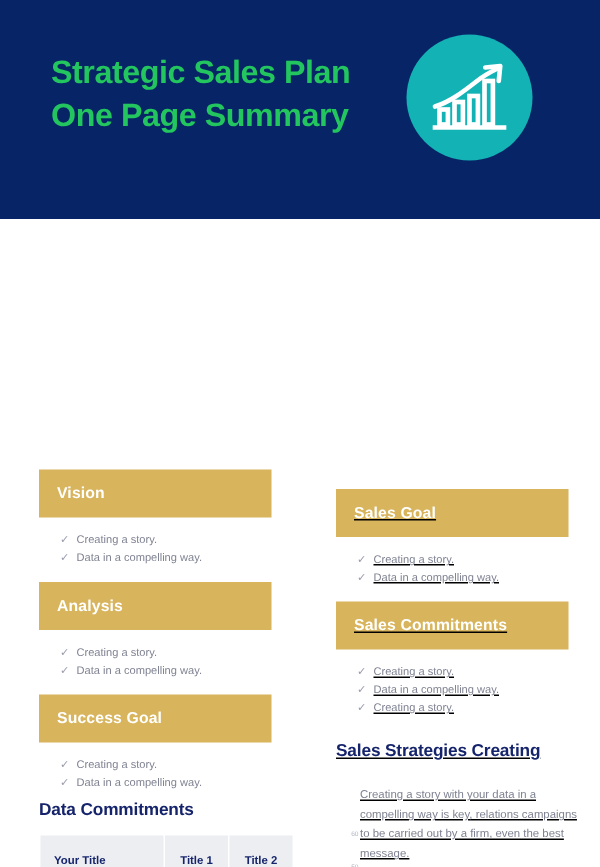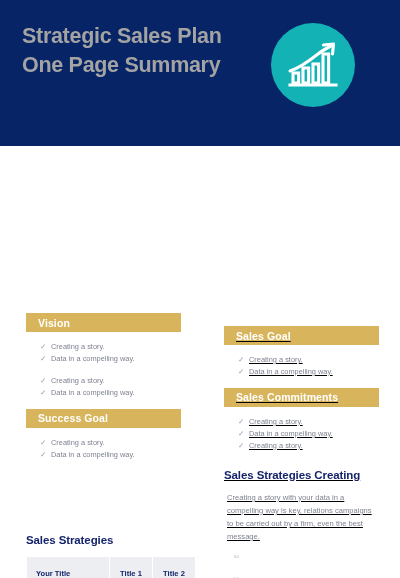--- a/index.html
+++ b/index.html
@@ -17,27 +17,27 @@
 
   
   .header {
     background: #072466;
     height: 146px;
     position: relative;
     box-sizing: border-box;
     padding: 22px 0 0 22px;
   }
   .header-title {
-    color: #a3a3a3;
+    color: #22c55e;
     font-size: 21.5px;
     font-weight: bold;
     line-height: 1.33;
     letter-spacing: -0.3px;
     width: 215px;
-    margin: 0;
+    margin: 12px;
   }
   .header-icon-circle {
     position: absolute;
     right: 45px;
     top: 23px;
     width: 84px;
     height: 84px;
     border-radius: 50%;
     background: #12b2b5;
     display: flex;
@@ -55,21 +55,21 @@
     position: absolute;
     width: 155px;
   }
   .col-left  { left: 26px;  top: 167px; }
   .col-right { left: 224px; top: 180px; text-decoration: underline; }
 
   
   .section { margin-bottom: 10px; }
   .section-bar {
     background: #d8b45c;
-    height: 19px;
+    height: 32px;
     display: flex;
     align-items: center;
     padding-left: 12px;
     box-sizing: border-box;
   }
   .section-bar-label {
     color: #ffffff;
     font-size: 10.5px;
     font-weight: bold;
     letter-spacing: 0.1px;
@@ -100,21 +100,21 @@
     color: #15246b;
     font-size: 11.5px;
     font-weight: bold;
     margin: 0 0 10px 0;
     letter-spacing: -0.1px;
   }
   .body-copy {
     font-size: 7.6px;
     color: #7f8292;
     line-height: 1.72;
-    margin: 3px;
+    margin: 16px;
     width: 150px;
   }
 
   
   .commitments { position: absolute; left: 26px; top: 388px; width: 160px; }
   .tbl {
     border-collapse: separate;
     border-spacing: 1px;
     width: 152px;
     table-layout: fixed;
@@ -217,40 +217,43 @@
       <div class="section-bar">
         <span class="section-bar-label">Vision</span>
       </div>
       <ul class="bullets">
         <li><span class="tick">✓</span><span>Creating a story.</span></li>
         <li><span class="tick">✓</span><span>Data in a compelling way.</span></li>
       </ul>
     </div>
 
     <div class="section">
+      <div class="section-bar">
+        <span class="section-bar-label">Analysis</span>
+      </div>
       <ul class="bullets">
         <li><span class="tick">✓</span><span>Creating a story.</span></li>
         <li><span class="tick">✓</span><span>Data in a compelling way.</span></li>
       </ul>
     </div>
 
     <div class="section">
       <div class="section-bar">
         <span class="section-bar-label">Success Goal</span>
       </div>
       <ul class="bullets">
         <li><span class="tick">✓</span><span>Creating a story.</span></li>
         <li><span class="tick">✓</span><span>Data in a compelling way.</span></li>
       </ul>
     </div>
 
   </div>
 
   <div class="commitments">
-    <div class="nav-heading">Sales Strategies</div>
+    <div class="nav-heading">Data Commitments</div>
     <table class="tbl">
       <thead>
         <tr>
           <th class="col-w1">Your Title</th>
           <th class="col-w2">Title 1</th>
           <th class="col-w3">Title 2</th>
         </tr>
       </thead>
 
     </table>

